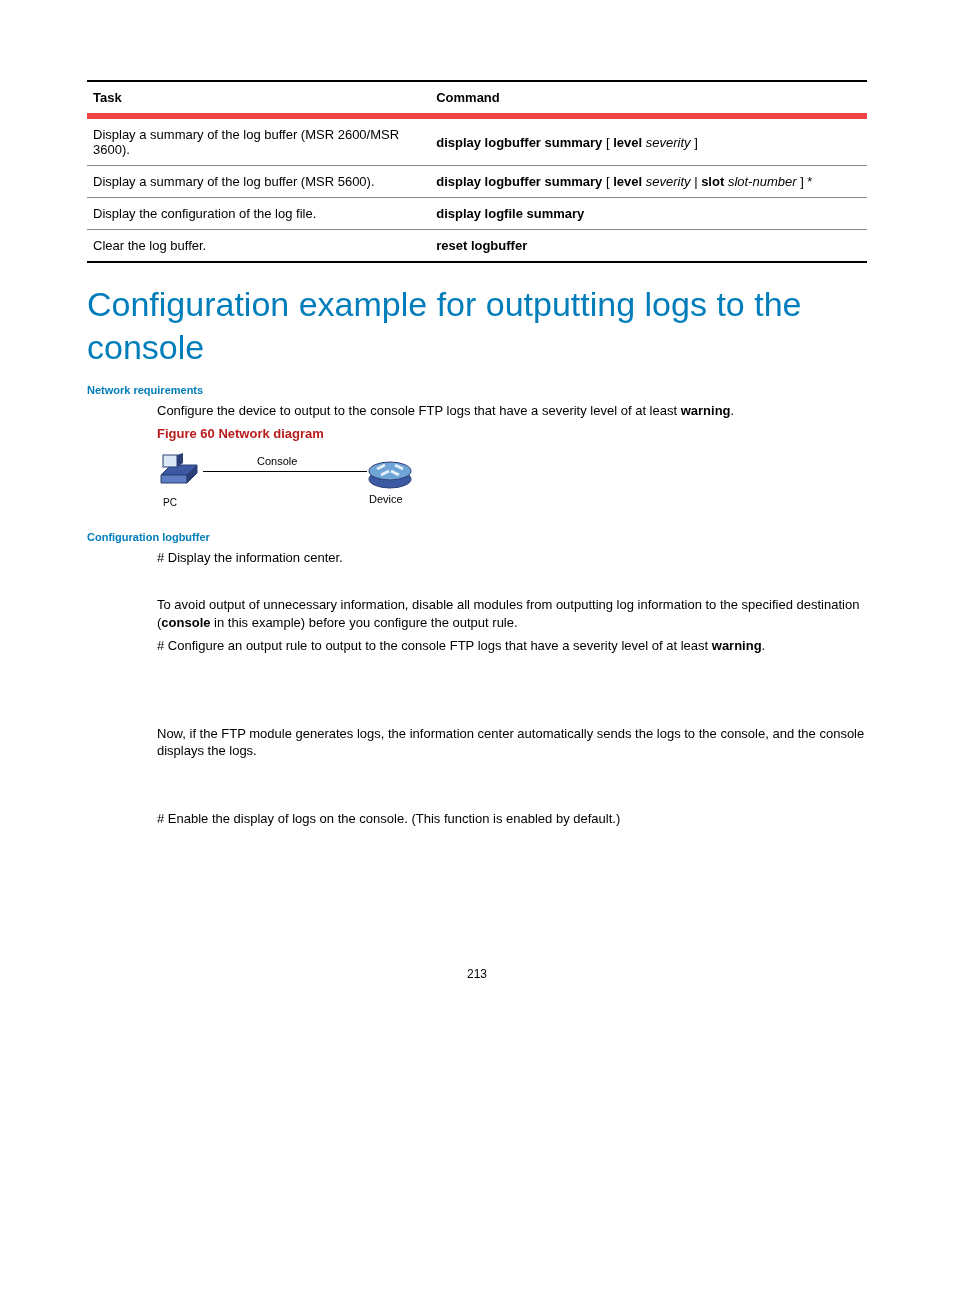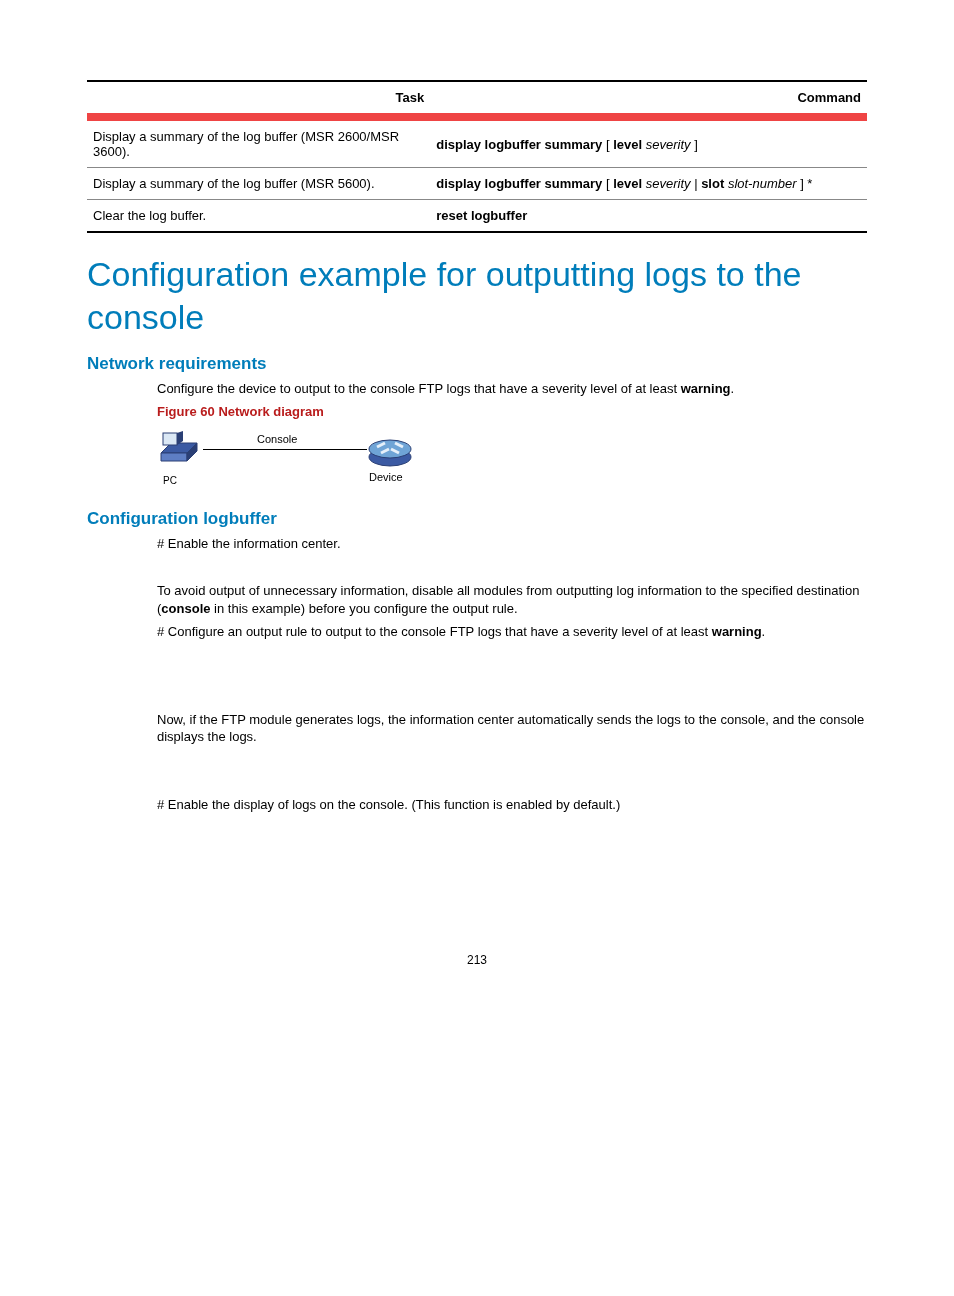--- a/index.html
+++ b/index.html
@@ -16,45 +16,45 @@
     padding: 80px 0 40px 0;
   }
   table.cmd {
     width: 100%;
     border-collapse: collapse;
     border-top: 2px solid #000;
     border-bottom: 2px solid #000;
     margin-bottom: 20px;
   }
   table.cmd th {
-    text-align: right;
+    text-align: left;
     font-weight: bold;
     padding: 8px 6px;
-    border-bottom: 8px solid #ef4444;
+    border-bottom: 6px solid #ef4444;
     font-size: 13px;
   }
   table.cmd td {
     padding: 8px 6px;
     border-bottom: 1px solid #888;
     font-size: 13px;
     vertical-align: middle;
     margin-left: 20px;
   }
   table.cmd tr:last-child td {
     border-bottom: none;
   }
   h1.main {
     font-size: 34px;
     font-weight: normal;
     color: #007dba;
     margin: 10px 0 12px 0;
     line-height: 1.25;
   }
   h2.sub {
-    font-size: 17px;
+    font-size: 11px;
     font-weight: bold;
     color: #007dba;
     margin: 16px 0 6px 0;
   }
   .figcap {
     font-size: 13px;
     font-weight: bold;
     color: #b91c1c;
     margin: 6px 0 4px 0;
   }
@@ -126,20 +126,24 @@
         <span class="bold">display logbuffer summary</span><span> [ </span><span class="bold">level</span><span> </span><span class="ital">severity</span><span> ]</span>
       </td>
     </tr>
     <tr>
       <td>Display a summary of the log buffer (MSR 5600).</td>
       <td>
         <span class="bold">display logbuffer summary</span><span> [ </span><span class="bold">level</span><span> </span><span class="ital">severity</span><span> | </span><span class="bold">slot</span><span> </span><span class="ital">slot-number</span><span> ] *</span>
       </td>
     </tr>
     <tr>
+      <td>Display the configuration of the log file.</td>
+      <td class="bold">display logfile summary</td>
+    </tr>
+    <tr>
       <td>Clear the log buffer.</td>
       <td class="bold">reset logbuffer</td>
     </tr>
   </tbody>
 </table>
 
 <h1 class="main">Configuration example for outputting logs to the console</h1>
 
 <h2 class="sub">Network requirements</h2>
 
@@ -169,21 +173,21 @@
       </svg>
     </div>
     <div class="pc-label">PC</div>
     <div class="dev-label">Device</div>
   </div>
 </div>
 
 <h2 class="sub">Configuration logbuffer</h2>
 
 <div class="body-indent">
-  <p># Enable the information center.</p>
+  <p># Display the information center.</p>
   <p style="margin-top:30px">
     <span>To avoid output of unnecessary information, disable all modules from outputting log information to the specified destination (</span><span class="bold">console</span><span> in this example) before you configure the output rule.</span>
   </p>
   <p>
     <span># Configure an output rule to output to the console FTP logs that have a severity level of at least </span><span class="bold">warning</span><span>.</span>
   </p>
   <p style="margin-top:70px">Now, if the FTP module generates logs, the information center automatically sends the logs to the console, and the console displays the logs.</p>
   <p style="margin-top:50px"># Enable the display of logs on the console. (This function is enabled by default.)</p>
 </div>
 

